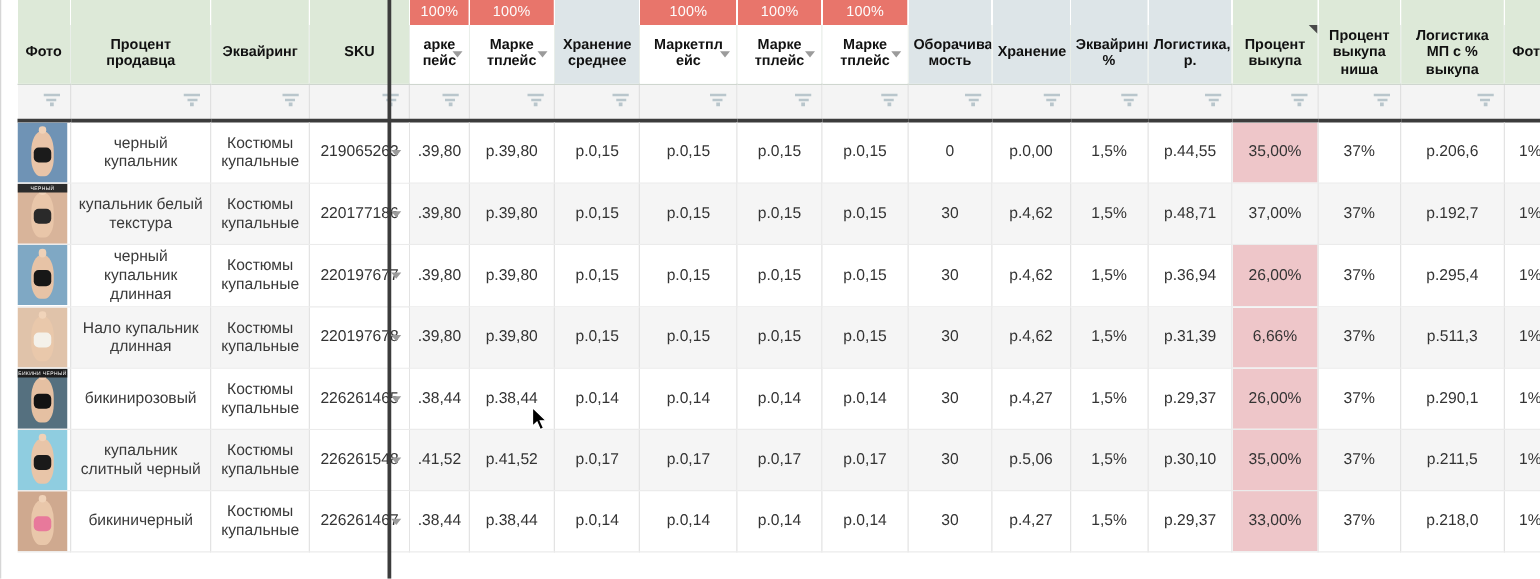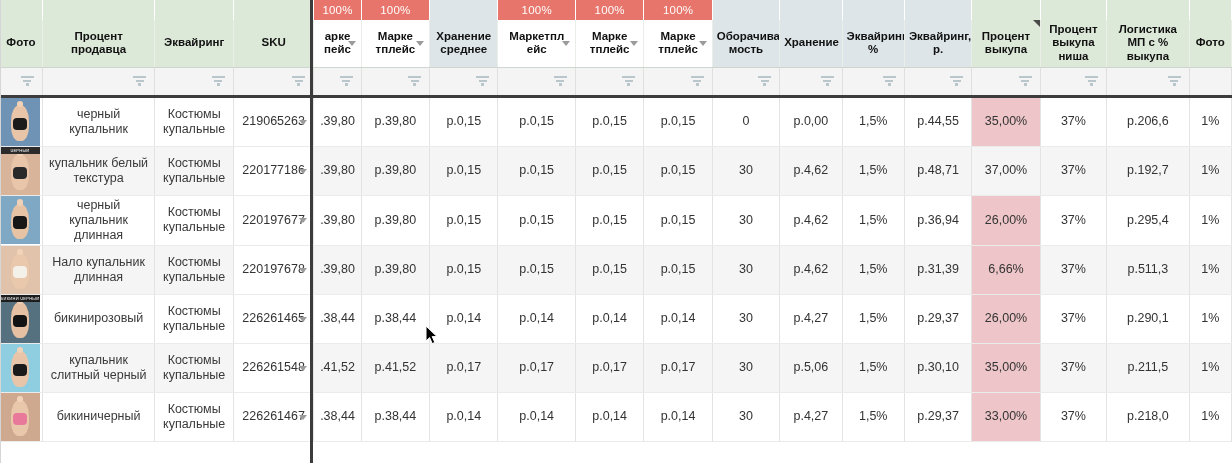--- a/index.html
+++ b/index.html
@@ -3,21 +3,21 @@
 <meta charset="utf-8">
 <style>
   * { box-sizing: border-box; margin: 0; padding: 0; }
   html, body {
     width: 1232px; height: 463px;
     overflow: hidden;
     background: #fff;
     font-family: "Liberation Sans", sans-serif;
   }
 
-  #sheet { position: relative; width: 1232px; height: 342px; }
+  #sheet { position: relative; width: 1232px; height: 342px; padding-left: 14px; }
 
   table.grid {
     border-collapse: collapse;
     table-layout: fixed;
     width: 1232px;
   }
   table.grid td, table.grid th {
     border-right: 1px solid #e3e3e3;
     border-bottom: 1px solid #ebebeb;
     font-weight: normal;
@@ -244,21 +244,21 @@
           <td class="h-blue">
             <span class="lbl">Оборачивае мость</span>
           </td>
           <td class="h-blue">
             <span class="lbl">Хранение</span>
           </td>
           <td class="h-blue">
             <span class="lbl">Эквайринг, %</span>
           </td>
           <td class="h-blue">
-            <span class="lbl">Эквайринг, р.</span>
+            <span class="lbl">Логистика, р.</span>
           </td>
           <td class="h-green">
             <span class="lbl">Процент выкупа</span>
             <span class="note-flag"></span>
           </td>
           <td class="h-green">
             <span class="lbl">Процент выкупа ниша</span>
           </td>
           <td class="h-green">
             <span class="lbl">Логистика МП с % выкупа</span>

